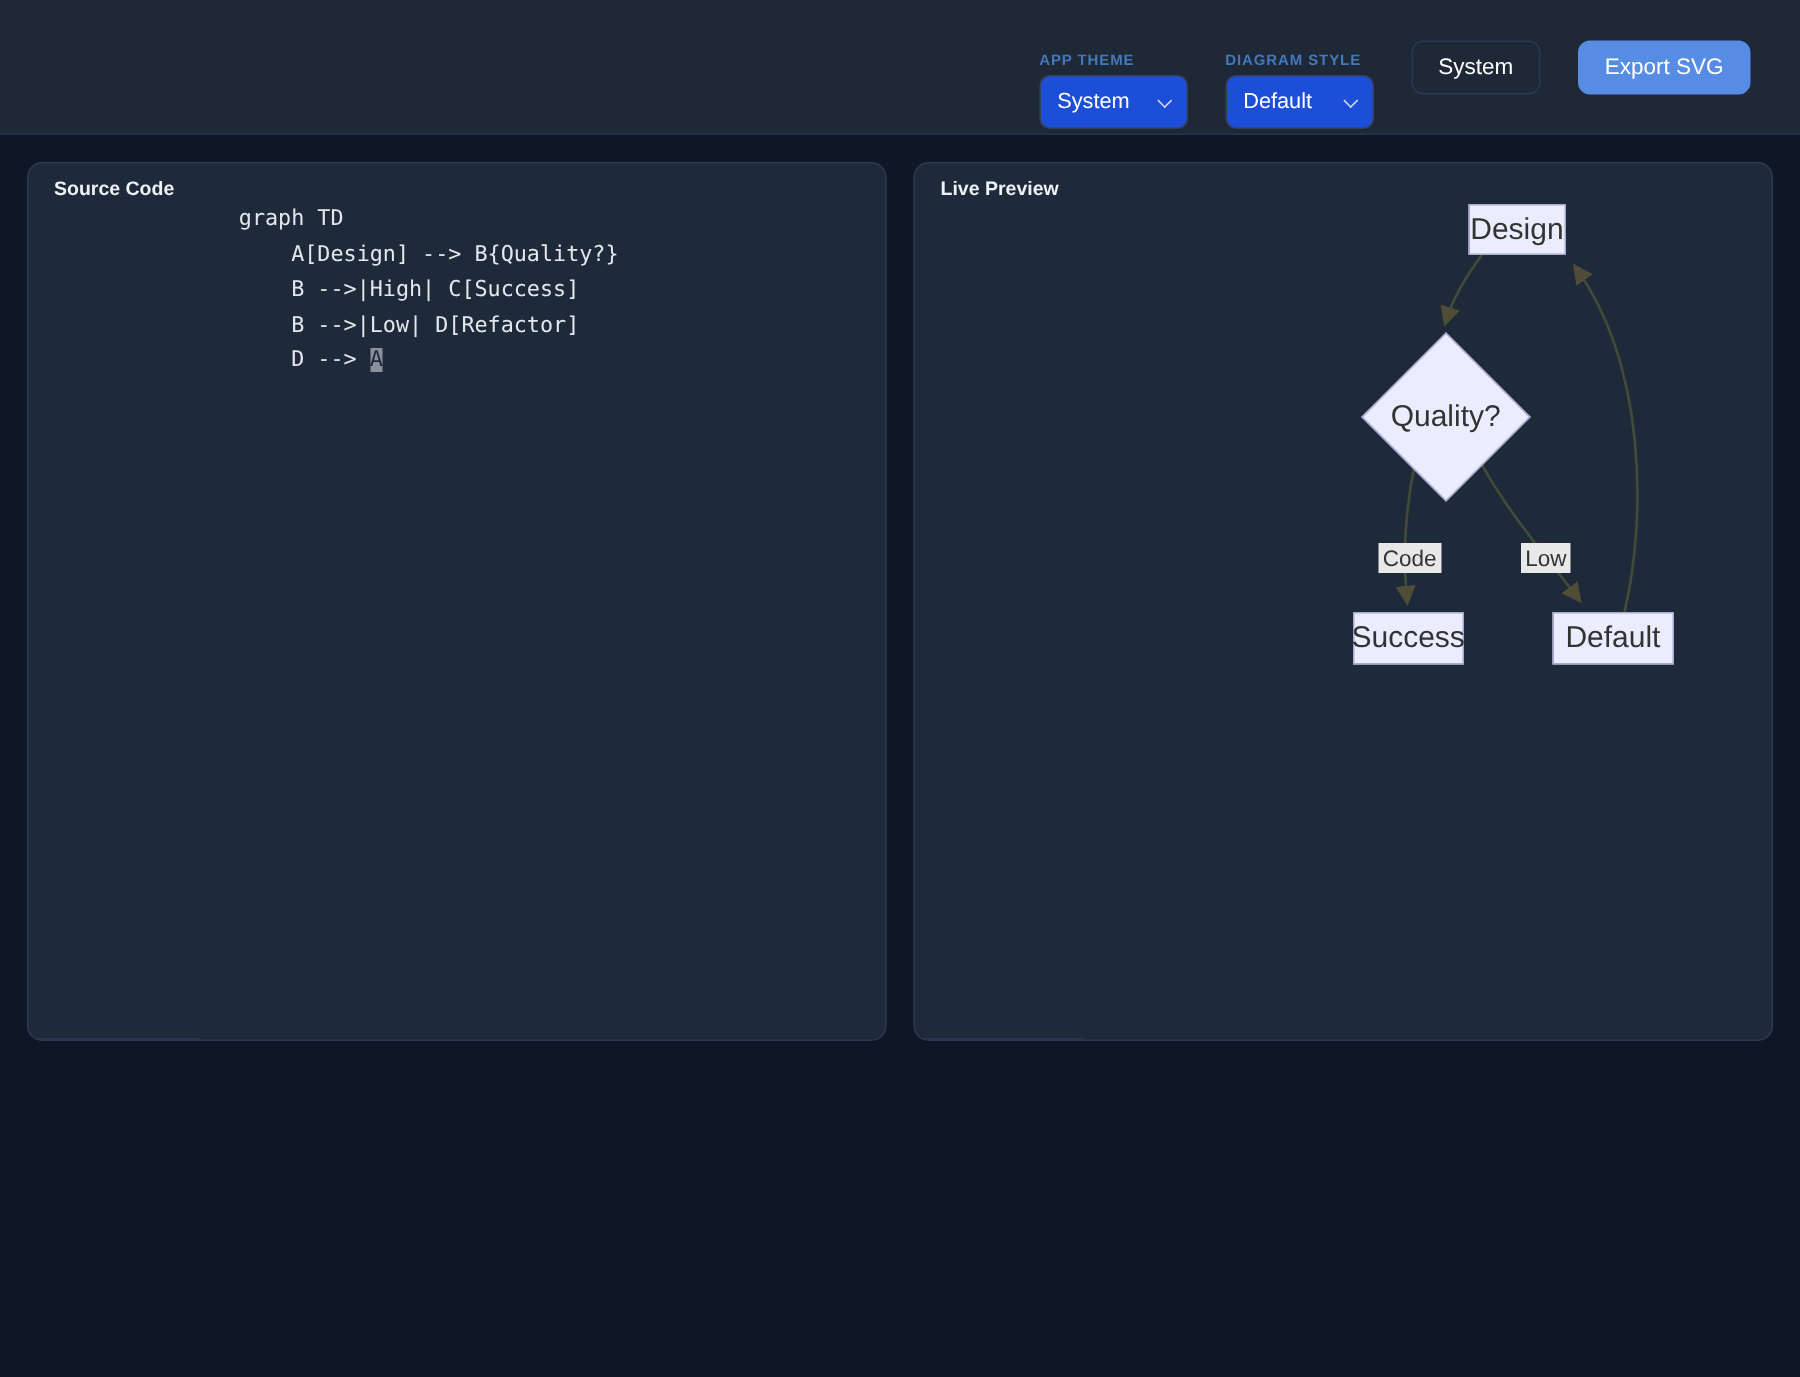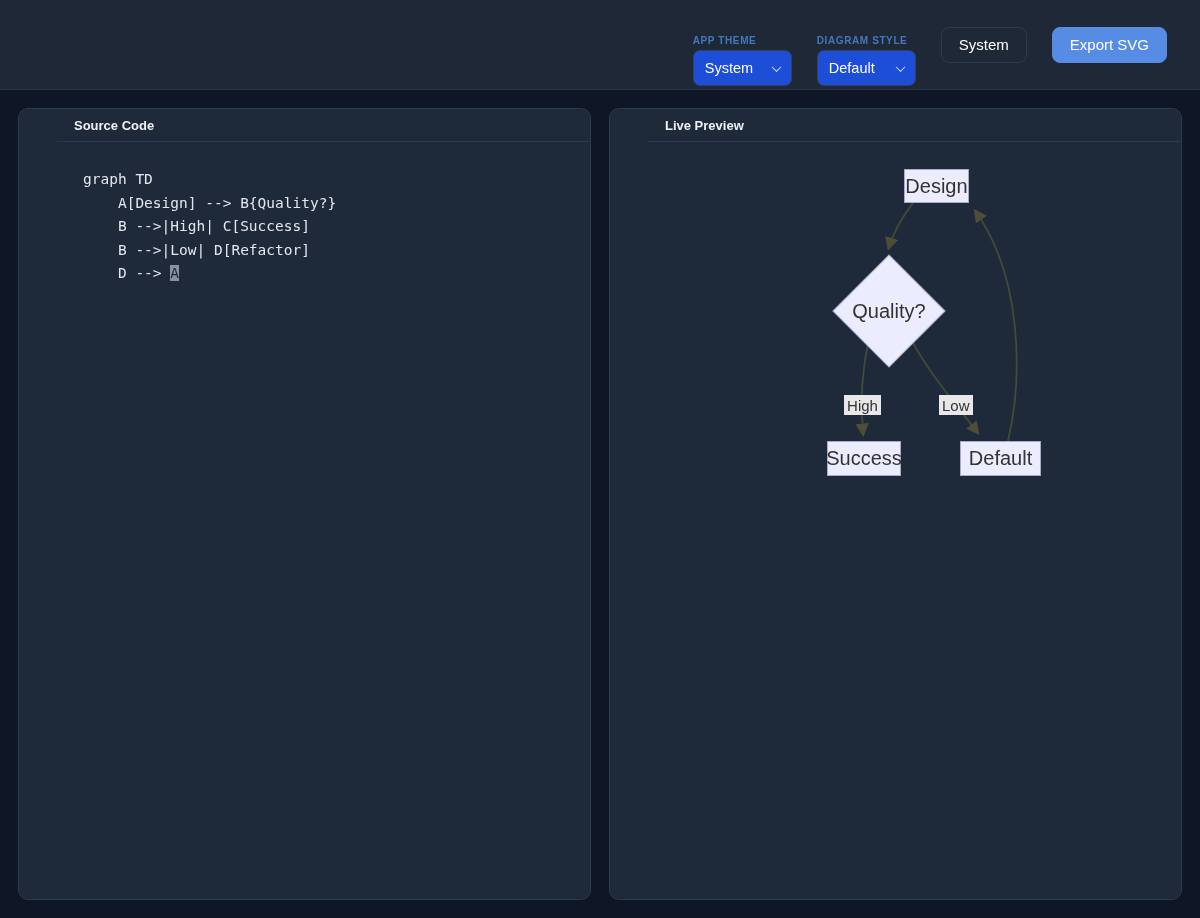--- a/index.html
+++ b/index.html
@@ -64,25 +64,25 @@
   .btn{
     height:36px;border-radius:8px;font-size:15px;
     display:flex;align-items:center;padding:0 17px;cursor:pointer;
     font-family:"Liberation Sans",sans-serif;
   }
   .btn-ghost{background:transparent;border:1px solid #2e3a50;color:#fff;}
   .btn-primary{background:var(--accent);border:1px solid var(--accent);color:#fff;}
   
   .main{display:flex;gap:18px;padding:18px;}
   .panel{
-    flex:1 1 0;height:792px;
+    flex:1 1 0;height:586px;
     background:var(--panel-bg);
     border:1px solid var(--panel-border);
     border-radius:10px;
-    display:flex;flex-direction:column;overflow:hidden;padding-left:38px;
+    display:flex;overflow:hidden;
   }
   .panel-header{
     flex:0 0 auto;padding:9px 17px 8px;
     font-size:13px;font-weight:700;color:#eef1f5;
     border-bottom:1px solid var(--line);
   }
   .code-area{
     flex:1 1 auto;margin:0;padding:26px;
     font-family:"DejaVu Sans Mono","Liberation Mono",monospace;
     font-size:14.5px;line-height:23.5px;
@@ -166,21 +166,21 @@
           <path d="M 263 197 C 280 230, 308 262, 329 290" marker-end="url(#arrow)"></path>
           <path d="M 360 299 C 375 235, 374 135, 328 70" marker-end="url(#arrow)"></path>
         </g>
       </svg>
 
       <div class="node" style="left:256px;top:27px;width:65px;height:34px;">Design</div>
 
       <div class="diamond"></div>
       <div class="diamond-label">Quality?</div>
 
-      <div class="edge-label" style="left:196px;top:253px;min-width:37px;">High</div>
+      <div class="edge-label" style="left:196px;top:253px;min-width:37px;">Code</div>
       <div class="edge-label" style="left:291px;top:253px;min-width:31px;">Low</div>
 
       <div class="node" style="left:179px;top:299px;width:74px;height:35px;">Success</div>
       <div class="node" style="left:312px;top:299px;width:81px;height:35px;">Default</div>
 
     </div>
   </section>
 
 </main>
 

